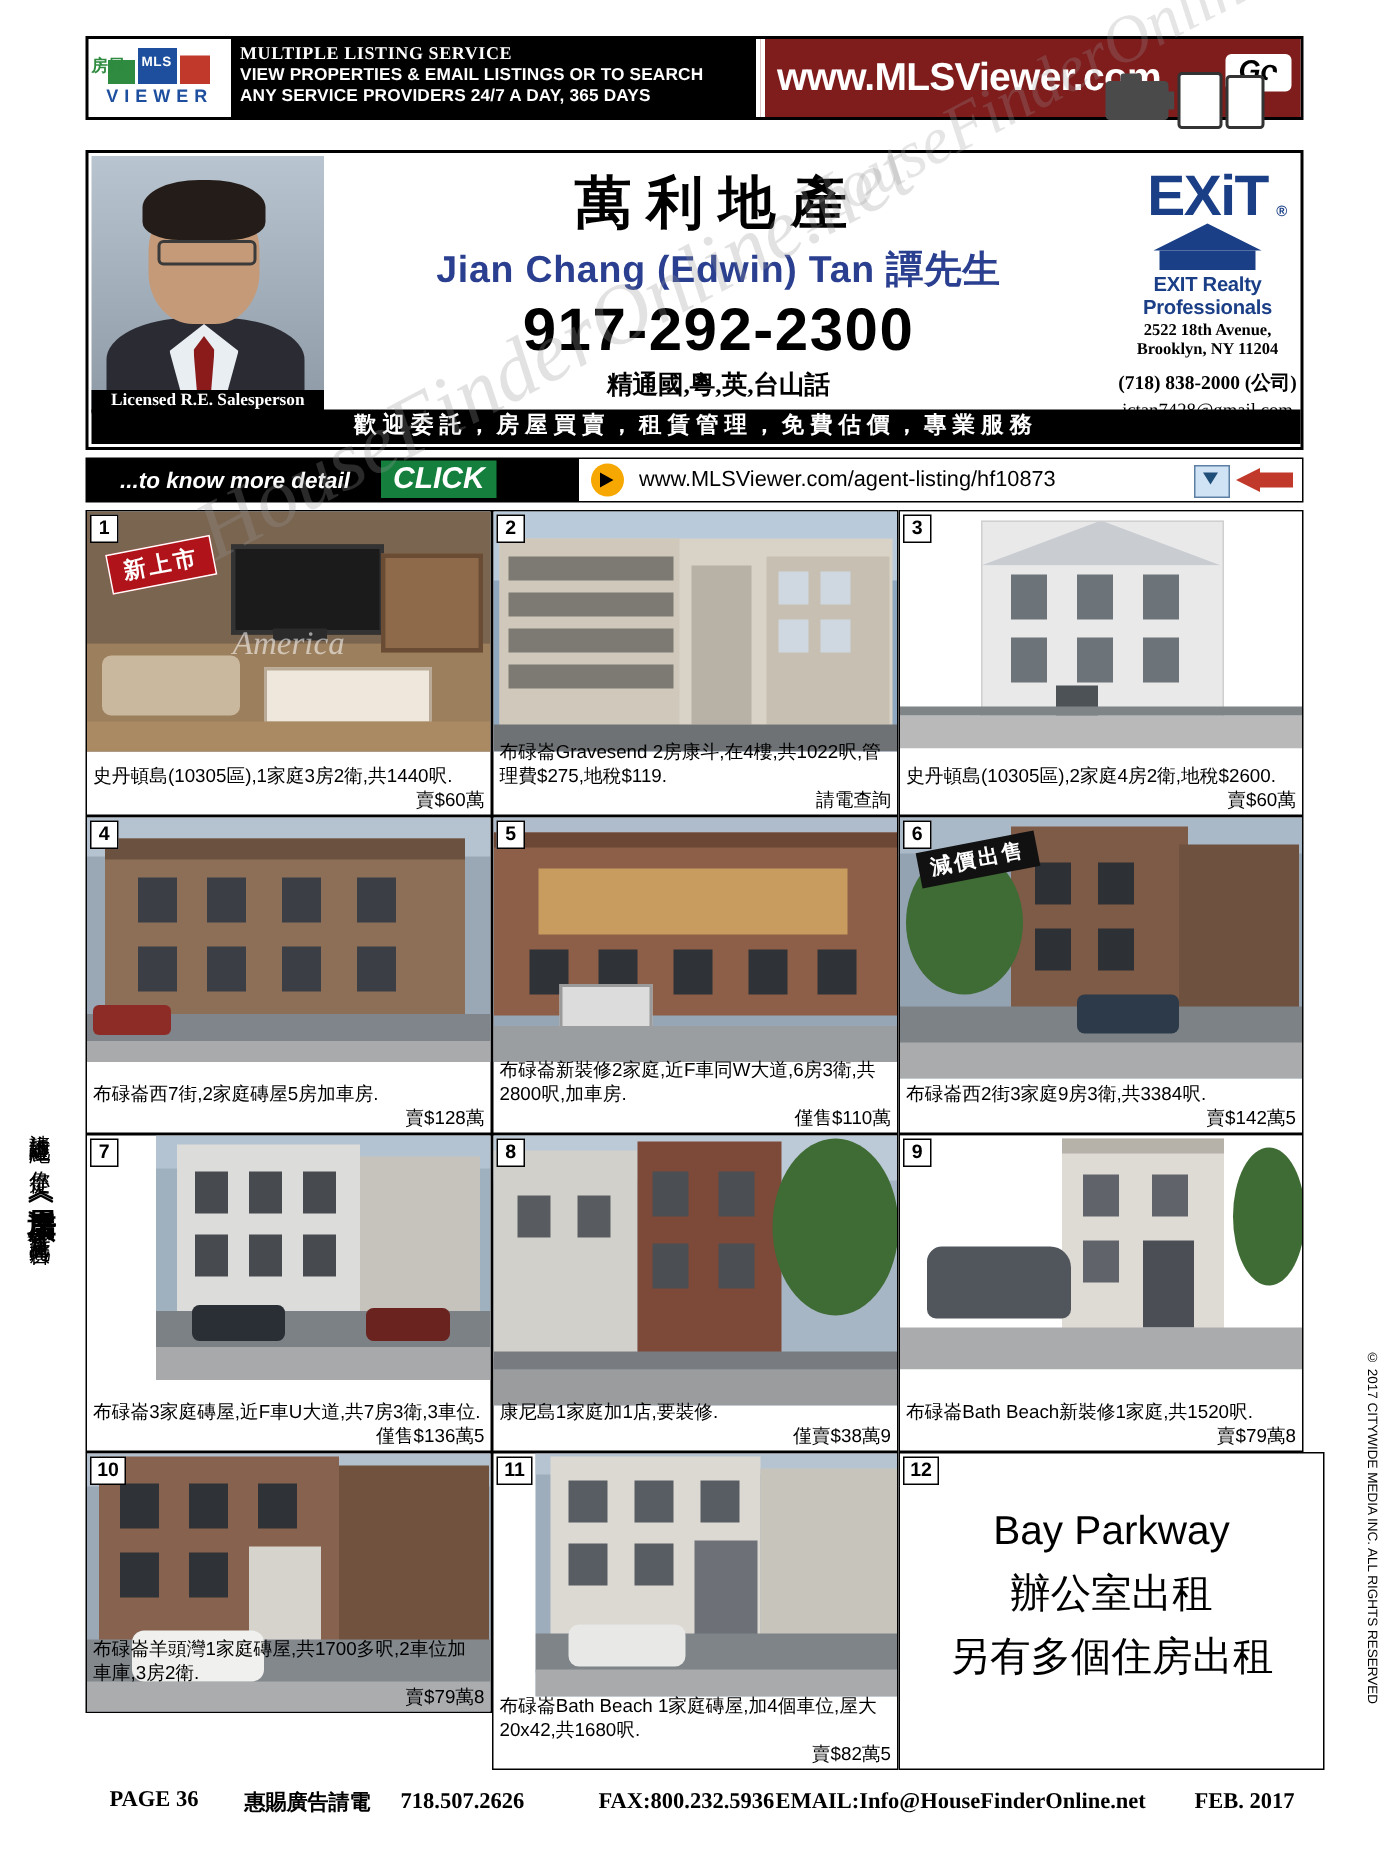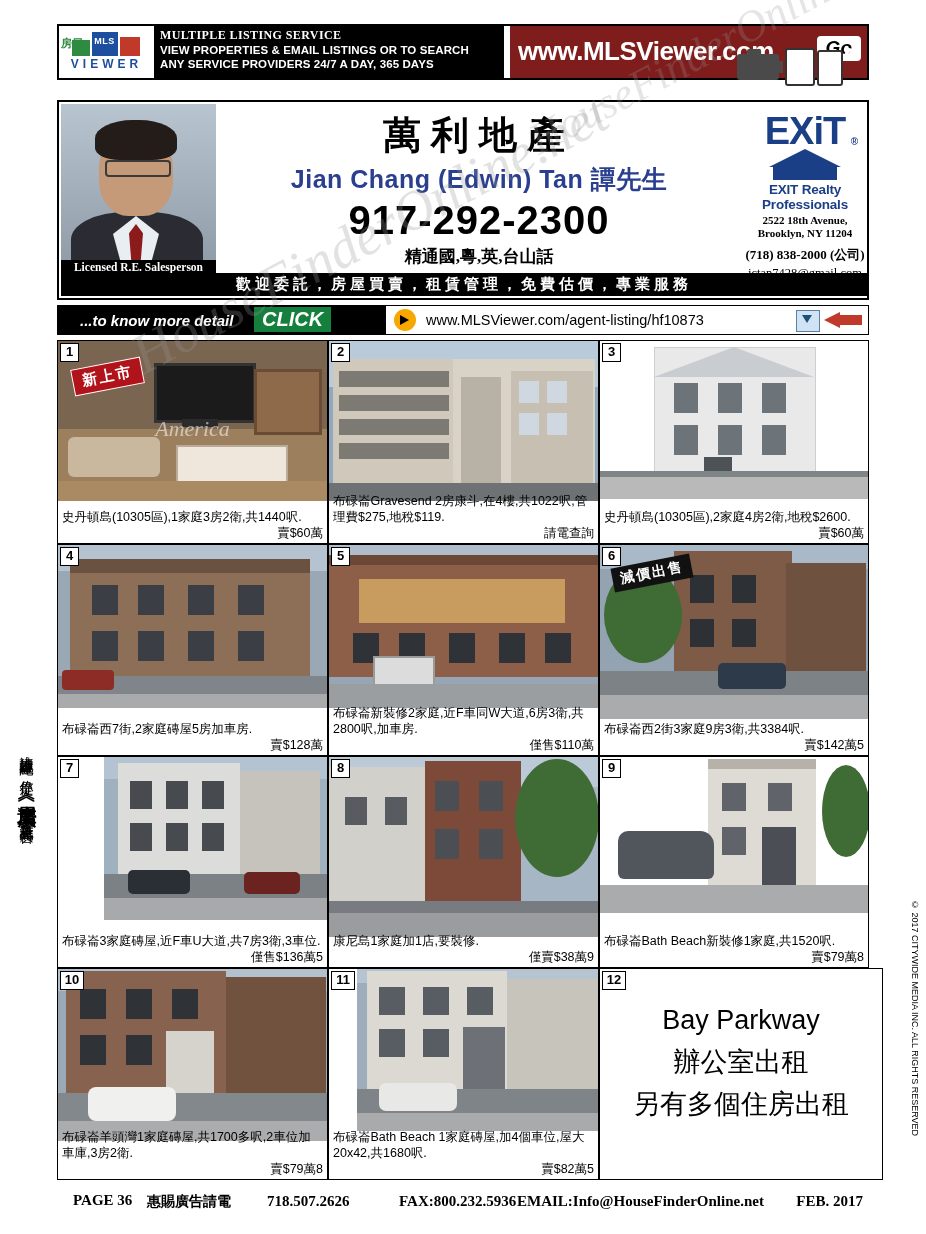--- a/index.html
+++ b/index.html
@@ -560,21 +560,21 @@
   
   .footer {
     position: absolute;
     left: 57px; top: 1192px;
     width: 812px;
     font-family: "Liberation Serif", serif;
     font-size: 15px;
     font-weight: bold;
   }
   .footer .pg { position: absolute; left: 16px; top: 0; }
-  .footer .f1 { position: absolute; left: 90px; top: 1px; font-size: 14px;}
+  .footer .f1 { position: absolute; left: 106px; top: 1px; font-size: 14px;}
   .footer .f2 { position: absolute; left: 210px; top: 1px; }
   .footer .f3 { position: absolute; left: 342px; top: 1px; }
   .footer .f4 { position: absolute; left: 460px; top: 1px; }
   .footer .f5 { position: absolute; right: 6px; top: 1px; }
 
   
   .watermark-big {
     position: absolute;
     left: 120px; top: 330px;
     width: 700px;
@@ -876,21 +876,21 @@
         <div class="tree" style="left:222px;top:8px;width:48px;height:92px;"></div>
         <div style="position:absolute;left:18px;top:74px;width:96px;height:48px;background:#51555c;border-radius:10px 14px 6px 6px;"></div>
         <div style="position:absolute;left:0;bottom:0;right:0;height:28px;background:#a9abad;"></div>
       </div>
       <div class="desc">
         <span>布碌崙Bath Beach新裝修1家庭,共1520呎.</span>
         <span class="price">賣$79萬8</span>
       </div>
     </div>
 
-    <div class="cell" style="left:0; top:628px; width:271px; height:212px;">
+    <div class="cell" style="left:0; top:628px; width:271px; height:174px;">
       <span class="num" style="width:22px;">10</span>
       <div class="photo" style="height:172px; background:#9ba9b7;">
         <div style="position:absolute;left:0;top:0;right:0;height:22px;background:#b3c1cf;"></div>
         <div style="position:absolute;left:8px;top:2px;width:160px;height:126px;background:#86624f;"></div>
         <div style="position:absolute;left:168px;top:8px;width:100px;height:120px;background:#71523f;"></div>
         <div class="win" style="left:22px;top:20px;width:26px;height:30px;background:#2f3337;"></div>
         <div class="win" style="left:68px;top:20px;width:26px;height:30px;background:#2f3337;"></div>
         <div class="win" style="left:114px;top:20px;width:26px;height:30px;background:#2f3337;"></div>
         <div class="win" style="left:22px;top:66px;width:26px;height:30px;background:#2f3337;"></div>
         <div class="win" style="left:68px;top:66px;width:26px;height:30px;background:#2f3337;"></div>

